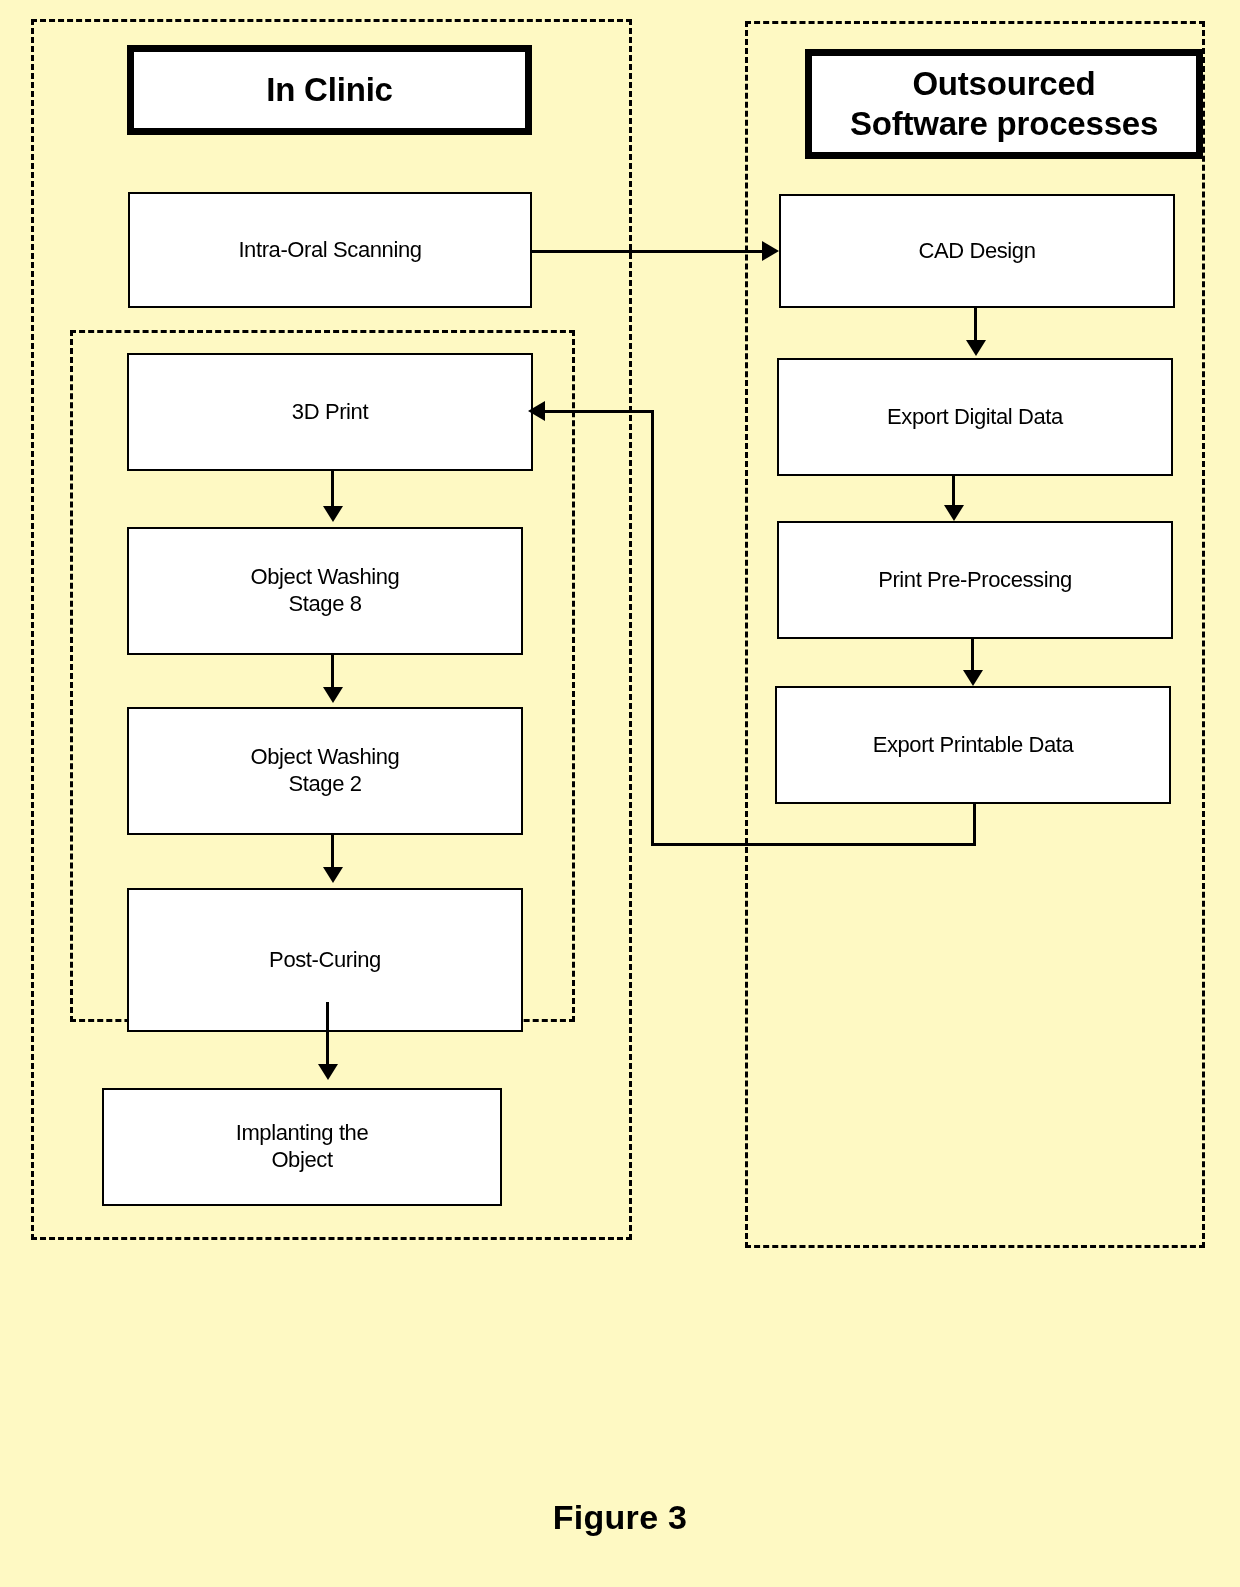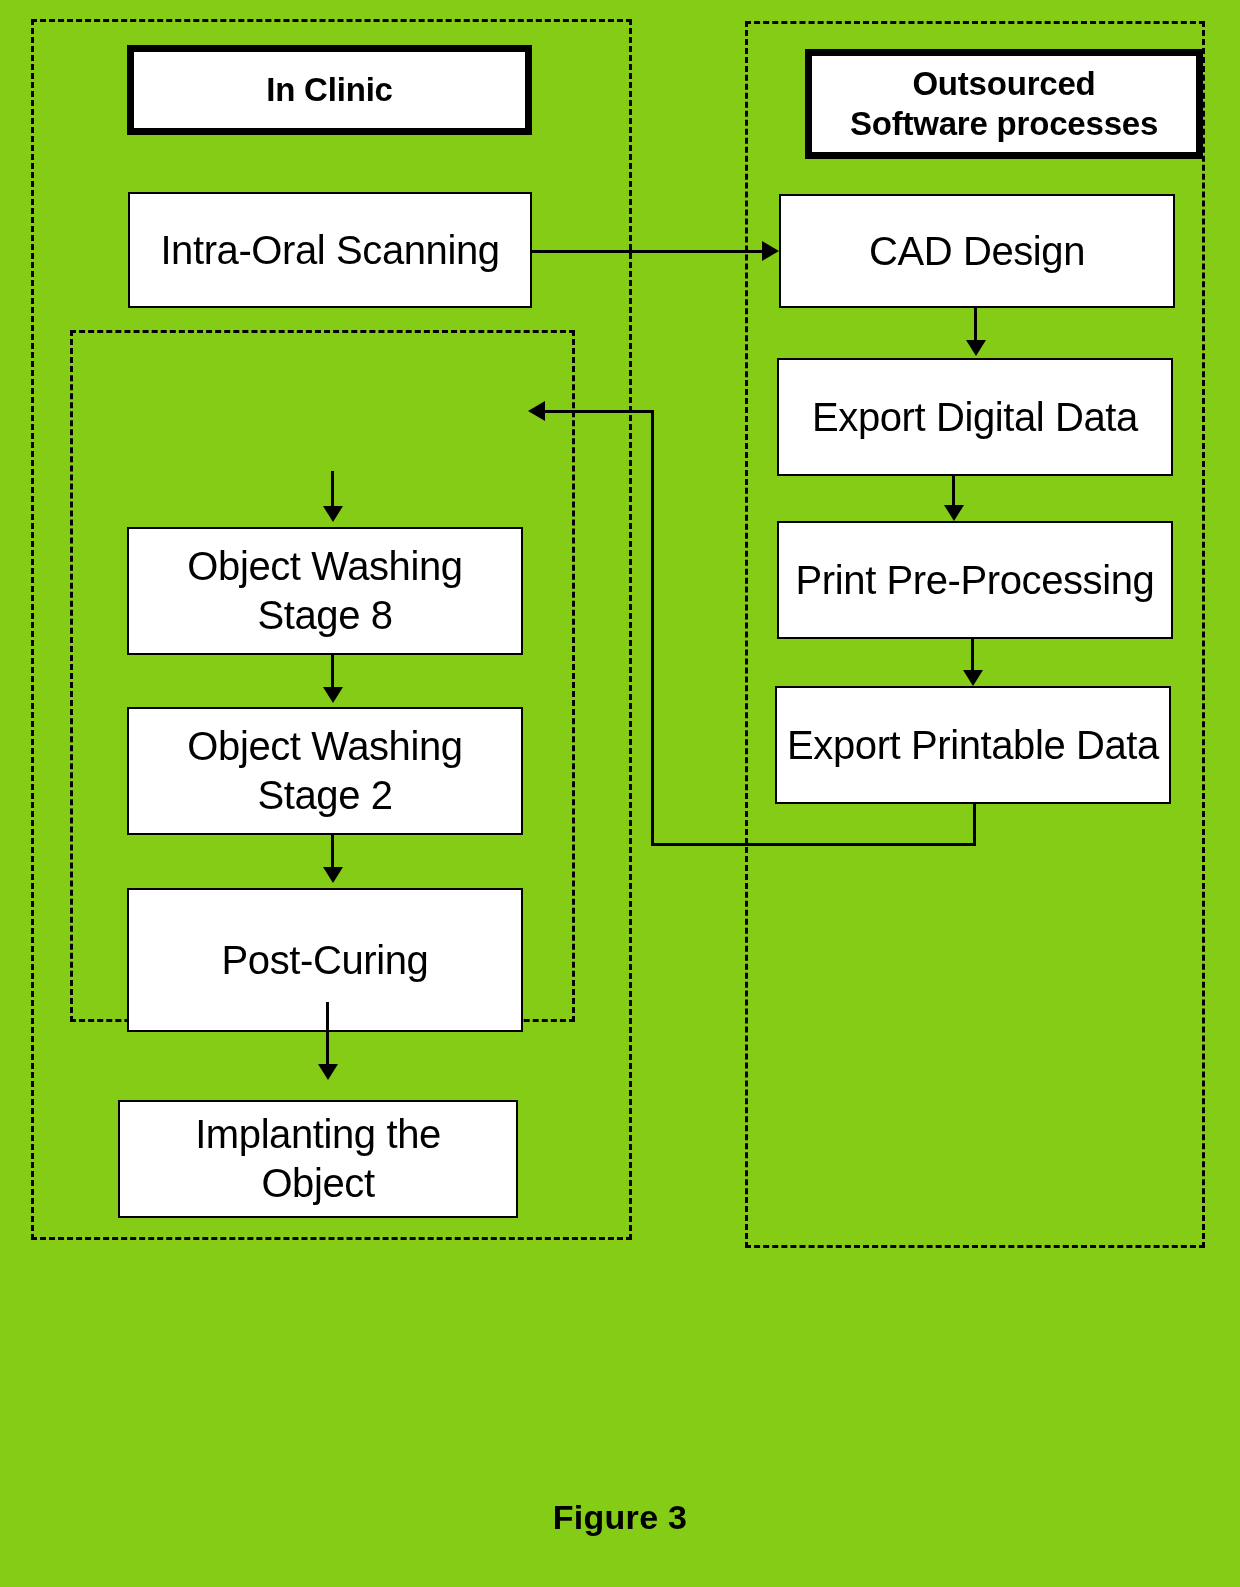--- a/index.html
+++ b/index.html
@@ -8,21 +8,21 @@
     background: #ffffff;
   }
   body {
     font-family: "Liberation Sans", sans-serif;
     color: #000000;
   }
   #figure-root {
     position: relative;
     width: 1240px;
     height: 1587px;
-    background: #84cc16;
+    background: #fef9c3;
     overflow: hidden;
   }
 
   
   .lane {
     position: absolute;
     border: 3px dashed #000000;
     background: transparent;
     box-sizing: border-box;
   }
@@ -37,21 +37,21 @@
   .node {
     position: absolute;
     box-sizing: border-box;
     border: 2.5px solid #000000;
     background: #ffffff;
     display: flex;
     align-items: center;
     justify-content: center;
     text-align: center;
     line-height: 1.22;
-    font-size: 40px;
+    font-size: 22px;
     font-weight: 400;
     letter-spacing: -0.4px;
     padding: 2px 6px;
   }
   .node.header {
     border-width: 7px;
     font-weight: 700;
     font-size: 33px;
     letter-spacing: -0.2px;
   }
@@ -112,40 +112,43 @@
   <div class="lane-inner" style="left:70px; top:330px; width:505px; height:692px;"></div>
 
   <div class="node header" style="left:127px; top:45px; width:405px; height:90px;">
     <span class="label">In Clinic</span>
   </div>
 
   <div class="node" style="left:128px; top:192px; width:404px; height:116px;">
     <span class="label">Intra-Oral Scanning</span>
   </div>
 
+  <div class="node" style="left:127px; top:353px; width:406px; height:118px;">
+    <span class="label">3D Print</span>
+  </div>
 
   <div class="node" style="left:127px; top:527px; width:396px; height:128px;">
     <span class="label">
       <span>Object Washing</span><br>
       <span>Stage 8</span>
     </span>
   </div>
 
   <div class="node" style="left:127px; top:707px; width:396px; height:128px;">
     <span class="label">
       <span>Object Washing</span><br>
       <span>Stage 2</span>
     </span>
   </div>
 
   <div class="node" style="left:127px; top:888px; width:396px; height:144px;">
     <span class="label">Post-Curing</span>
   </div>
 
-  <div class="node" style="left:118px; top:1088px; width:400px; height:118px;margin-top:12px;">
+  <div class="node" style="left:102px; top:1088px; width:400px; height:118px;">
     <span class="label">
       <span>Implanting the</span><br>
       <span>Object</span>
     </span>
   </div>
 
   <div class="lane" style="left:745px; top:21px; width:460px; height:1227px;"></div>
 
   <div class="node header" style="left:777px; top:49px; width:398px; height:110px;margin-left:28px;">
     <span class="label">

